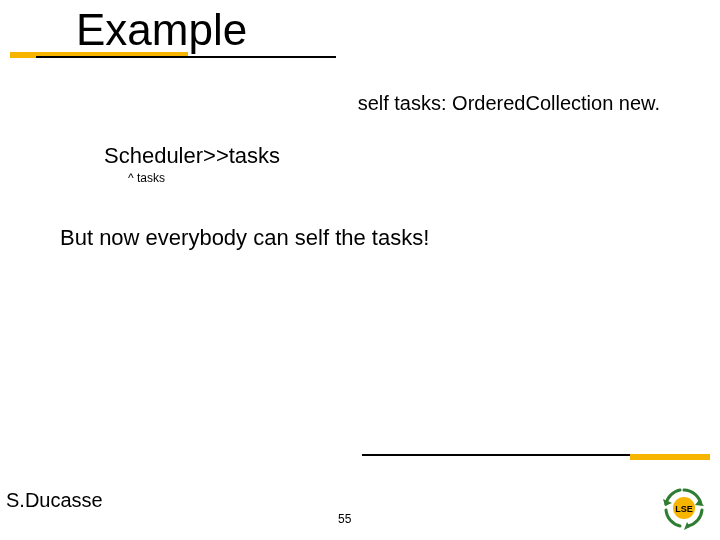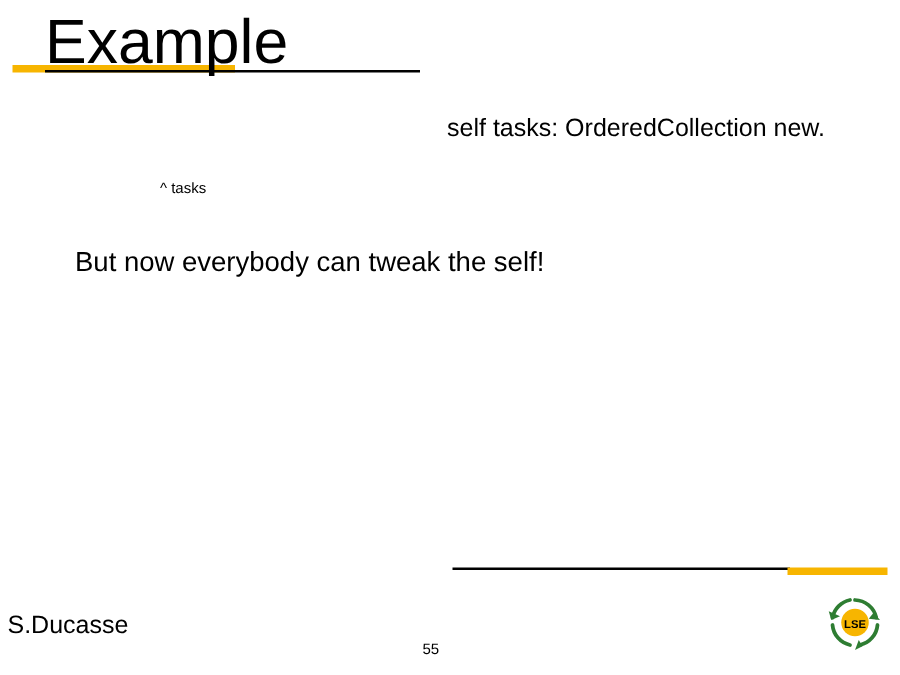--- a/index.html
+++ b/index.html
@@ -9,24 +9,25 @@
     width: 720px;
     height: 540px;
     background: #fff;
   }
   .title-wrap {
     position: absolute;
     left: 36px;
     top: 6px;
   }
   .title {
-    font-size: 50px;
+    font-size: 44px;
     font-weight: 400;
     color: #000;
     line-height: 1.1;
+    margin-left: 40px;
   }
   .title-accent {
     position: absolute;
     left: 10px;
     top: 52px;
     width: 178px;
     height: 6px;
     background: #f7b500;
   }
   .title-underline {
@@ -72,41 +73,42 @@
   }
   .pagenum {
     position: absolute;
     left: 338px;
     bottom: 14px;
     font-size: 12px;
   }
   .logo {
     position: absolute;
     right: 14px;
-    bottom: 20px;
+    bottom: 10px;
     width: 44px;
     height: 44px;
   }
   .logo svg { width: 44px; height: 44px; }
 </style>
 </head>
 <body>
 
 <div class="slide">
 
   <div class="title-accent"></div>
   <div class="title-wrap">
     <div class="title">Example</div>
   </div>
   <div class="title-underline"></div>
 
   <div class="body">
     <div class="line-b">self tasks: OrderedCollection new.</div>
+    <div class="line-c">Scheduler&gt;&gt;tasks</div>
     <div class="line-d">^ tasks</div>
-    <div class="line-e">But now everybody can tweak the self!</div>
+    <div class="line-e">But now everybody can self the tasks!</div>
   </div>
 
   <div class="footer-rule"></div>
   <div class="footer-accent"></div>
 
   <div class="author">S.Ducasse</div>
   <div class="pagenum">55</div>
 
   <div class="logo">
     <svg viewBox="0 0 44 44">

